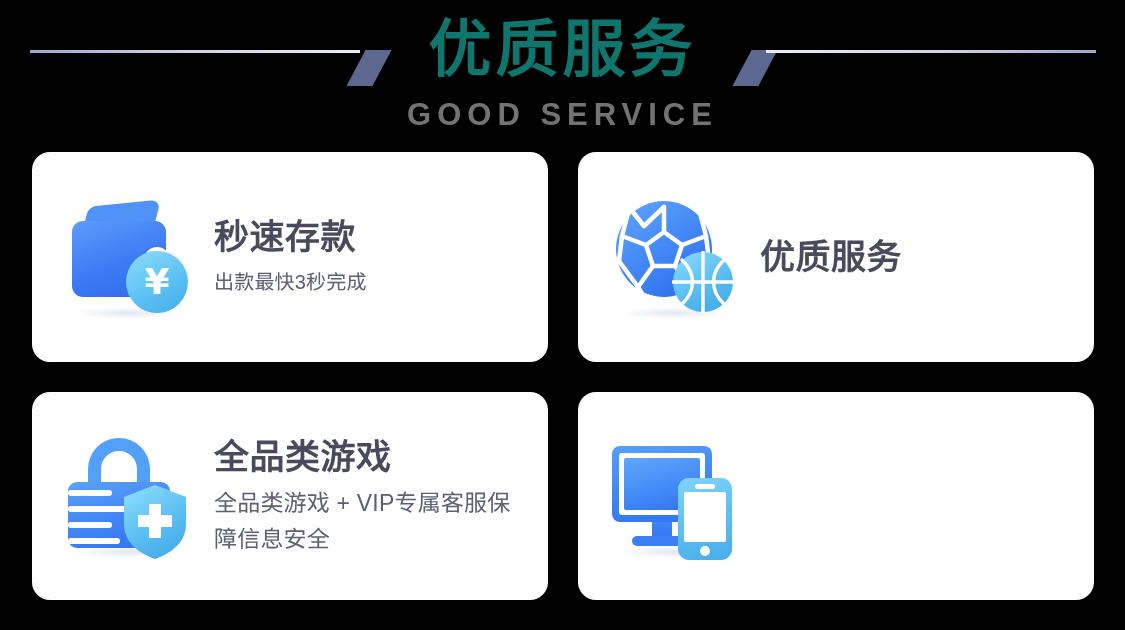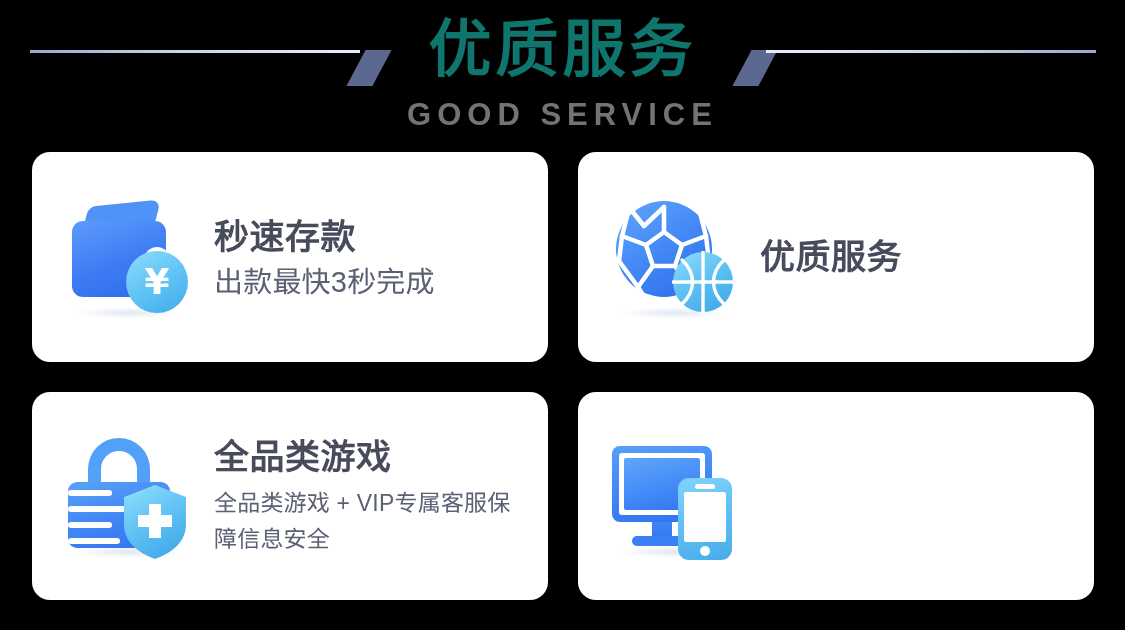--- a/index.html
+++ b/index.html
@@ -136,21 +136,21 @@
     font-size: 35px;
     line-height: 42px;
     font-weight: bold;
     color: #474b5c;
     letter-spacing: 0.5px;
     white-space: nowrap;
   }
 
   .card-desc {
     margin-top: 7px;
-    font-size: 29px;
+    font-size: 20px;
     line-height: 34px;
     color: #5b6073;
     letter-spacing: 0.2px;
   }
   .card-desc.two-line {
     font-size: 23px;
     line-height: 36px;
   }
 
   

